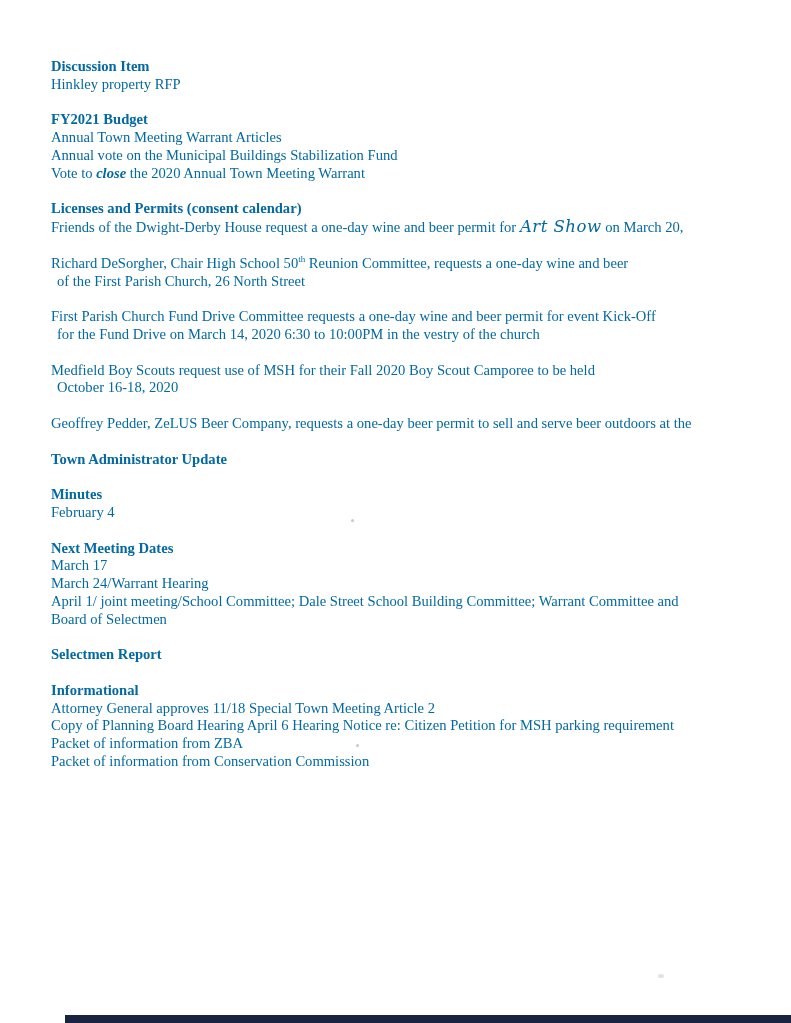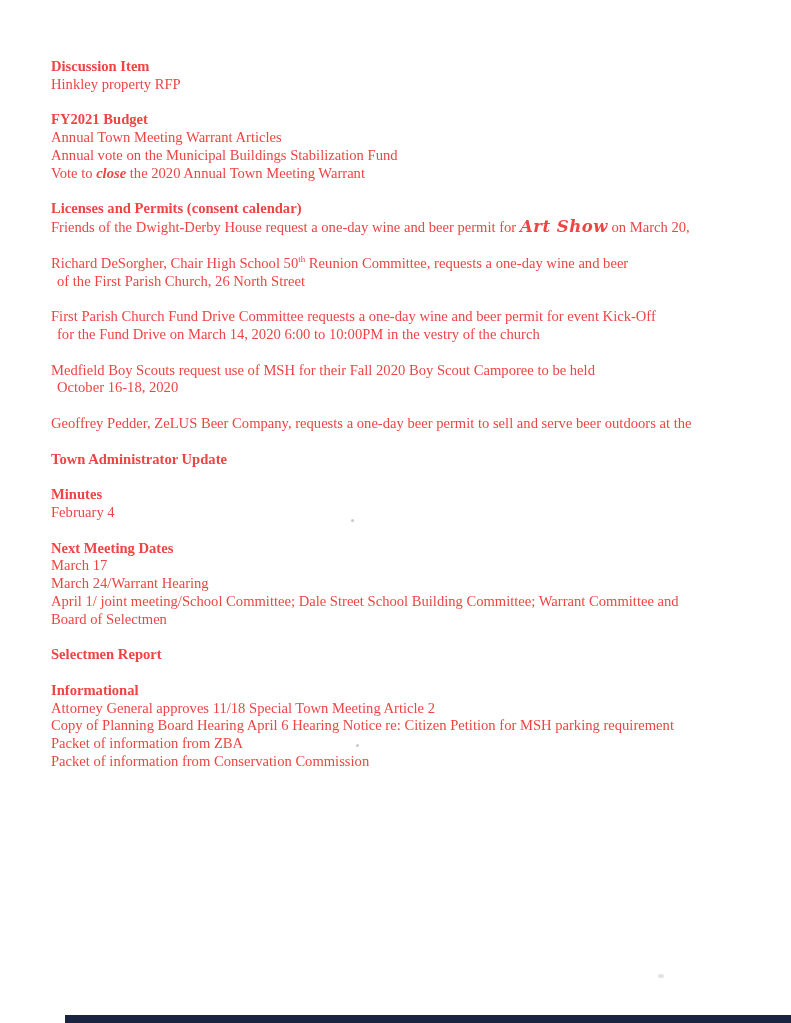--- a/index.html
+++ b/index.html
@@ -7,41 +7,41 @@
     padding: 0;
     background: #ffffff;
   }
   .page {
     position: relative;
     width: 791px;
     height: 1023px;
     background: #ffffff;
     overflow: hidden;
     font-family: "Liberation Serif", serif;
-    color: #ef4444;
+    color: #0369a1;
   }
   #doc {
     position: absolute;
     left: 51px;
     top: 58px;
     right: 20px;
     font-size: 14.6px;
     line-height: 17.8px;
     white-space: nowrap;
   }
   .section { margin: 0 0 17.8px 0; }
   .para:not(:last-child) { margin-bottom: 17.8px; }
   .line { white-space: nowrap; }
   .line.indent { padding-left: 6px; }
   .heading { font-weight: 700; }
   .bi { font-weight: 700; font-style: italic; }
   .script {
     font-family: "DejaVu Serif", cursive;
     font-style: italic;
-    font-weight: 700;
+    font-weight: 400;
     font-size: 16.5px;
     letter-spacing: 0.5px;
   }
   .sup {
     vertical-align: super;
     font-size: 9px;
     line-height: 0;
   }
   .speck {
     position: absolute;
@@ -83,21 +83,21 @@
         <div class="line heading">Licenses and Permits (consent calendar)</div>
         <div class="para">
           <div class="line"><span>Friends of the Dwight-Derby House request a one-day wine and beer permit for </span><span class="script">Art Show</span><span> on March 20,</span></div>
         </div>
         <div class="para">
           <div class="line"><span>Richard DeSorgher, Chair High School 50</span><span class="sup">th</span><span> Reunion Committee, requests a one-day wine and beer</span></div>
           <div class="line indent"><span>of the First Parish Church, 26 North Street</span></div>
         </div>
         <div class="para">
           <div class="line"><span>First Parish Church Fund Drive Committee requests a one-day wine and beer permit for event Kick-Off</span></div>
-          <div class="line indent"><span>for the Fund Drive on March 14, 2020 6:00 to 10:00PM in the vestry of the church</span></div>
+          <div class="line indent"><span>for the Fund Drive on March 14, 2020 6:30 to 10:00PM in the vestry of the church</span></div>
         </div>
         <div class="para">
           <div class="line"><span>Medfield Boy Scouts request use of MSH for their Fall 2020 Boy Scout Camporee to be held</span></div>
           <div class="line indent"><span>October 16-18, 2020</span></div>
         </div>
         <div class="para">
           <div class="line"><span>Geoffrey Pedder, ZeLUS Beer Company, requests a one-day beer permit to sell and serve beer outdoors at the</span></div>
         </div>
       </div>
       <div class="section">

